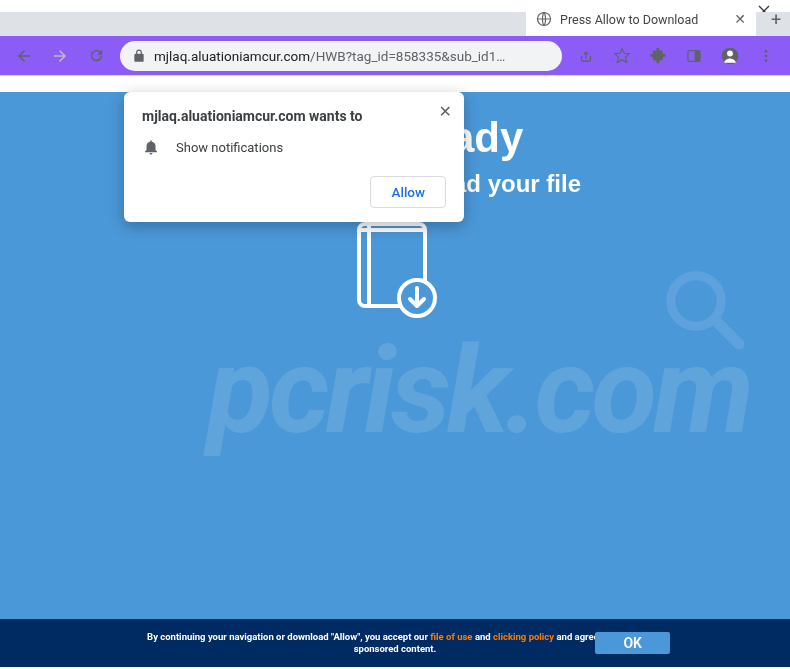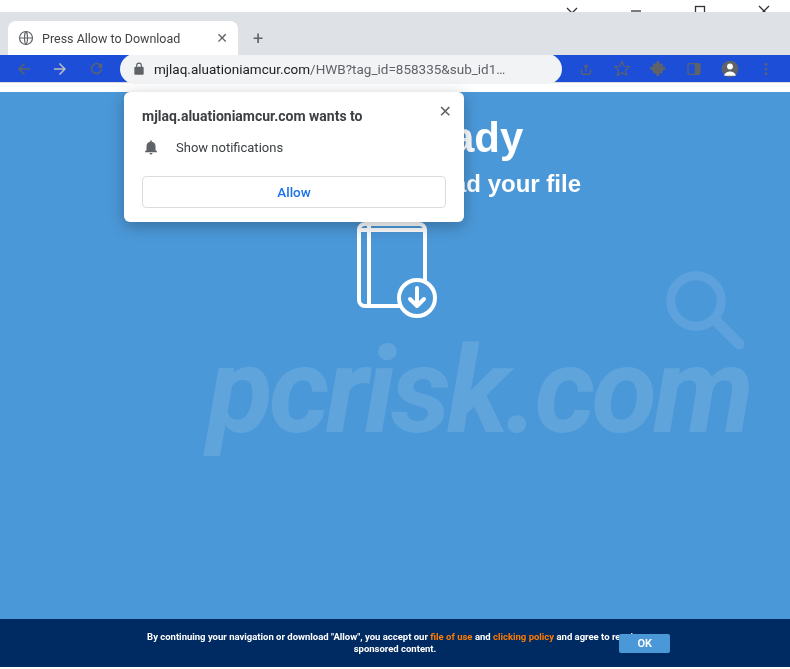--- a/index.html
+++ b/index.html
@@ -4,28 +4,28 @@
 <style>
 * { margin: 0; padding: 0; box-sizing: border-box; font-family: -apple-system, BlinkMacSystemFont, "Segoe UI", Roboto, Arial, sans-serif; }
 body { width: 790px; height: 669px; background: #fff; overflow: hidden; position: relative; }
 
 
 .titlebar { height: 12px; background: #fff; display: flex; justify-content: flex-end; align-items: center; padding-right: 8px; gap: 28px; }
 .win-btn { width: 36px; height: 28px; display: flex; align-items: center; justify-content: center; font-size: 13px; color: #333; margin-top:10px;}
 .win-btn svg { width:12px; height:12px; }
 
 
-.tabstrip { height: 43px; background: #dee1e6; display: flex; align-items: flex-end; padding-left: 8px; position: relative; }
+.tabstrip { height: 24px; background: #dee1e6; display: flex; align-items: flex-end; padding-left: 8px; position: relative; justify-content: flex-end; }
 .tab { background: #fff; height: 34px; display: flex; align-items: center; padding: 0 10px; border-radius: 8px 8px 0 0; min-width: 230px; gap: 8px; font-size: 12.5px; color: #444; }
 .tab .globe { width: 16px; height: 16px; color: #5f6368; }
 .tab .close { margin-left: auto; font-size: 14px; color: #5f6368; }
 .newtab { width: 28px; height: 28px; display: flex; align-items: center; justify-content: center; color: #5f6368; font-size: 18px; margin-left: 6px; margin-bottom:3px;}
 
 
-.toolbar { height: 28px; background: #1d4ed8; display: flex; align-items: center; padding: 0 8px; gap: 4px; border-bottom: 1px solid #dadce0; }
+.toolbar { height: 40px; background: #8b5cf6; display: flex; align-items: center; padding: 0 8px; gap: 4px; border-bottom: 1px solid #dadce0; }
 .nav-btn { width: 32px; height: 32px; display: flex; align-items: center; justify-content: center; color: #5f6368; border-radius: 50%; }
 .nav-btn.disabled { color: #bdbdbd; }
 .omnibox { flex: 1; height: 30px; background: #f1f3f4; border-radius: 15px; display: flex; align-items: center; padding: 0 12px; gap: 8px; font-size: 13.5px; color: #202124; overflow: hidden; margin: 0 4px; }
 .omnibox .lock { color: #5f6368; flex-shrink:0;}
 .omnibox .url-host { color: #202124; }
 .omnibox .url-path { color: #5f6368; }
 .tbar-icon { width: 32px; height: 32px; display: flex; align-items: center; justify-content: center; color: #5f6368; }
 
 
 .content { position: absolute; top: 92px; left: 0; right: 0; bottom: 2px; background: #4b98d8; display: flex; flex-direction: column; align-items: center; color: #fff; }
@@ -35,29 +35,29 @@
 
 
 .watermark { position: absolute; right: 40px; top: 52%; transform: translateY(-50%); font-size: 120px; font-weight: 700; color: rgba(255,255,255,0.12); letter-spacing: -4px; pointer-events: none; font-style: italic;}
 .wm-small { position: absolute; right: 40px; top: 30%; opacity:0.1; pointer-events:none;}
 
 
 .footer { position: absolute; bottom: 2px; left: 0; right: 0; height: 48px; background: #002b62; color: #fff; font-size: 9.5px; display: flex; align-items: center; justify-content: center; padding: 0 20px; }
 .footer-text { text-align: center; max-width: 530px; line-height: 1.3; font-weight:700;}
 .footer .link1 { color: #ff7a00; }
 .footer .link2 { color: #ff7a00; }
-.footer .ok-btn { position: absolute; right: 120px; background: #4b98d8; color: #fff; padding: 3px 18px; font-size: 11px; border-radius: 2px; font-weight:600;}
+.footer .ok-btn { position: absolute; right: 120px; background: #4b98d8; color: #fff; padding: 3px 28px; font-size: 14px; border-radius: 2px; font-weight:600;}
 
 
 .prompt { position: absolute; top: 92px; left: 124px; width: 340px; background: #fff; border-radius: 6px; box-shadow: 0 4px 16px rgba(0,0,0,0.28); padding: 16px 18px 14px; color: #3c4043; z-index: 50; }
 .prompt-title { font-size: 14px; color: #3c4043; margin-bottom: 14px; padding-right: 20px; font-weight: bold;}
 .prompt-close { position: absolute; top: 10px; right: 12px; font-size: 16px; color: #5f6368; }
 .prompt-row { display: flex; align-items: center; gap: 16px; font-size: 13px; margin-bottom: 20px; }
 .prompt-row .bell { color: #5f6368; }
-.prompt-actions { display: flex; gap: 10px; flex-direction: column; }
+.prompt-actions { display: flex; justify-content: flex-end; gap: 10px; }
 .prompt-btn { border: 1px solid #dadce0; background: #fff; color: #1a73e8; padding: 7px 20px; border-radius: 4px; font-size: 13.5px; font-weight: 500; }
 
 svg { display: block; }
 </style>
 </head>
 <body>
 
 <div class="titlebar">
   <div class="win-btn">
       <svg viewBox="0 0 12 12">

